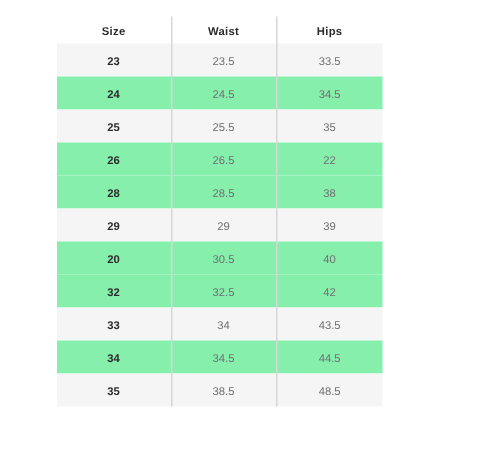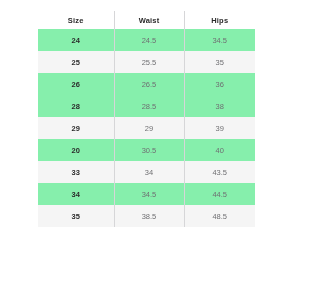--- a/index.html
+++ b/index.html
@@ -66,49 +66,59 @@
       <col class="c-hips">
     </colgroup>
     <thead>
       <tr>
         <th>Size</th>
         <th>Waist</th>
         <th>Hips</th>
       </tr>
     </thead>
     <tbody id="chart-body">
+        <tr class="striped">
+          <td class="size-cell">23</td>
+          <td>23.5</td>
+          <td>33.5</td>
+        </tr>
         <tr>
           <td class="size-cell">24</td>
           <td>24.5</td>
           <td>34.5</td>
         </tr>
         <tr class="striped">
           <td class="size-cell">25</td>
           <td>25.5</td>
           <td>35</td>
         </tr>
         <tr>
           <td class="size-cell">26</td>
           <td>26.5</td>
-          <td>36</td>
+          <td>22</td>
         </tr>
         <tr>
           <td class="size-cell">28</td>
           <td>28.5</td>
           <td>38</td>
         </tr>
         <tr class="striped">
           <td class="size-cell">29</td>
           <td>29</td>
           <td>39</td>
         </tr>
         <tr>
           <td class="size-cell">20</td>
           <td>30.5</td>
           <td>40</td>
+        </tr>
+        <tr>
+          <td class="size-cell">32</td>
+          <td>32.5</td>
+          <td>42</td>
         </tr>
         <tr class="striped">
           <td class="size-cell">33</td>
           <td>34</td>
           <td>43.5</td>
         </tr>
         <tr>
           <td class="size-cell">34</td>
           <td>34.5</td>
           <td>44.5</td>

